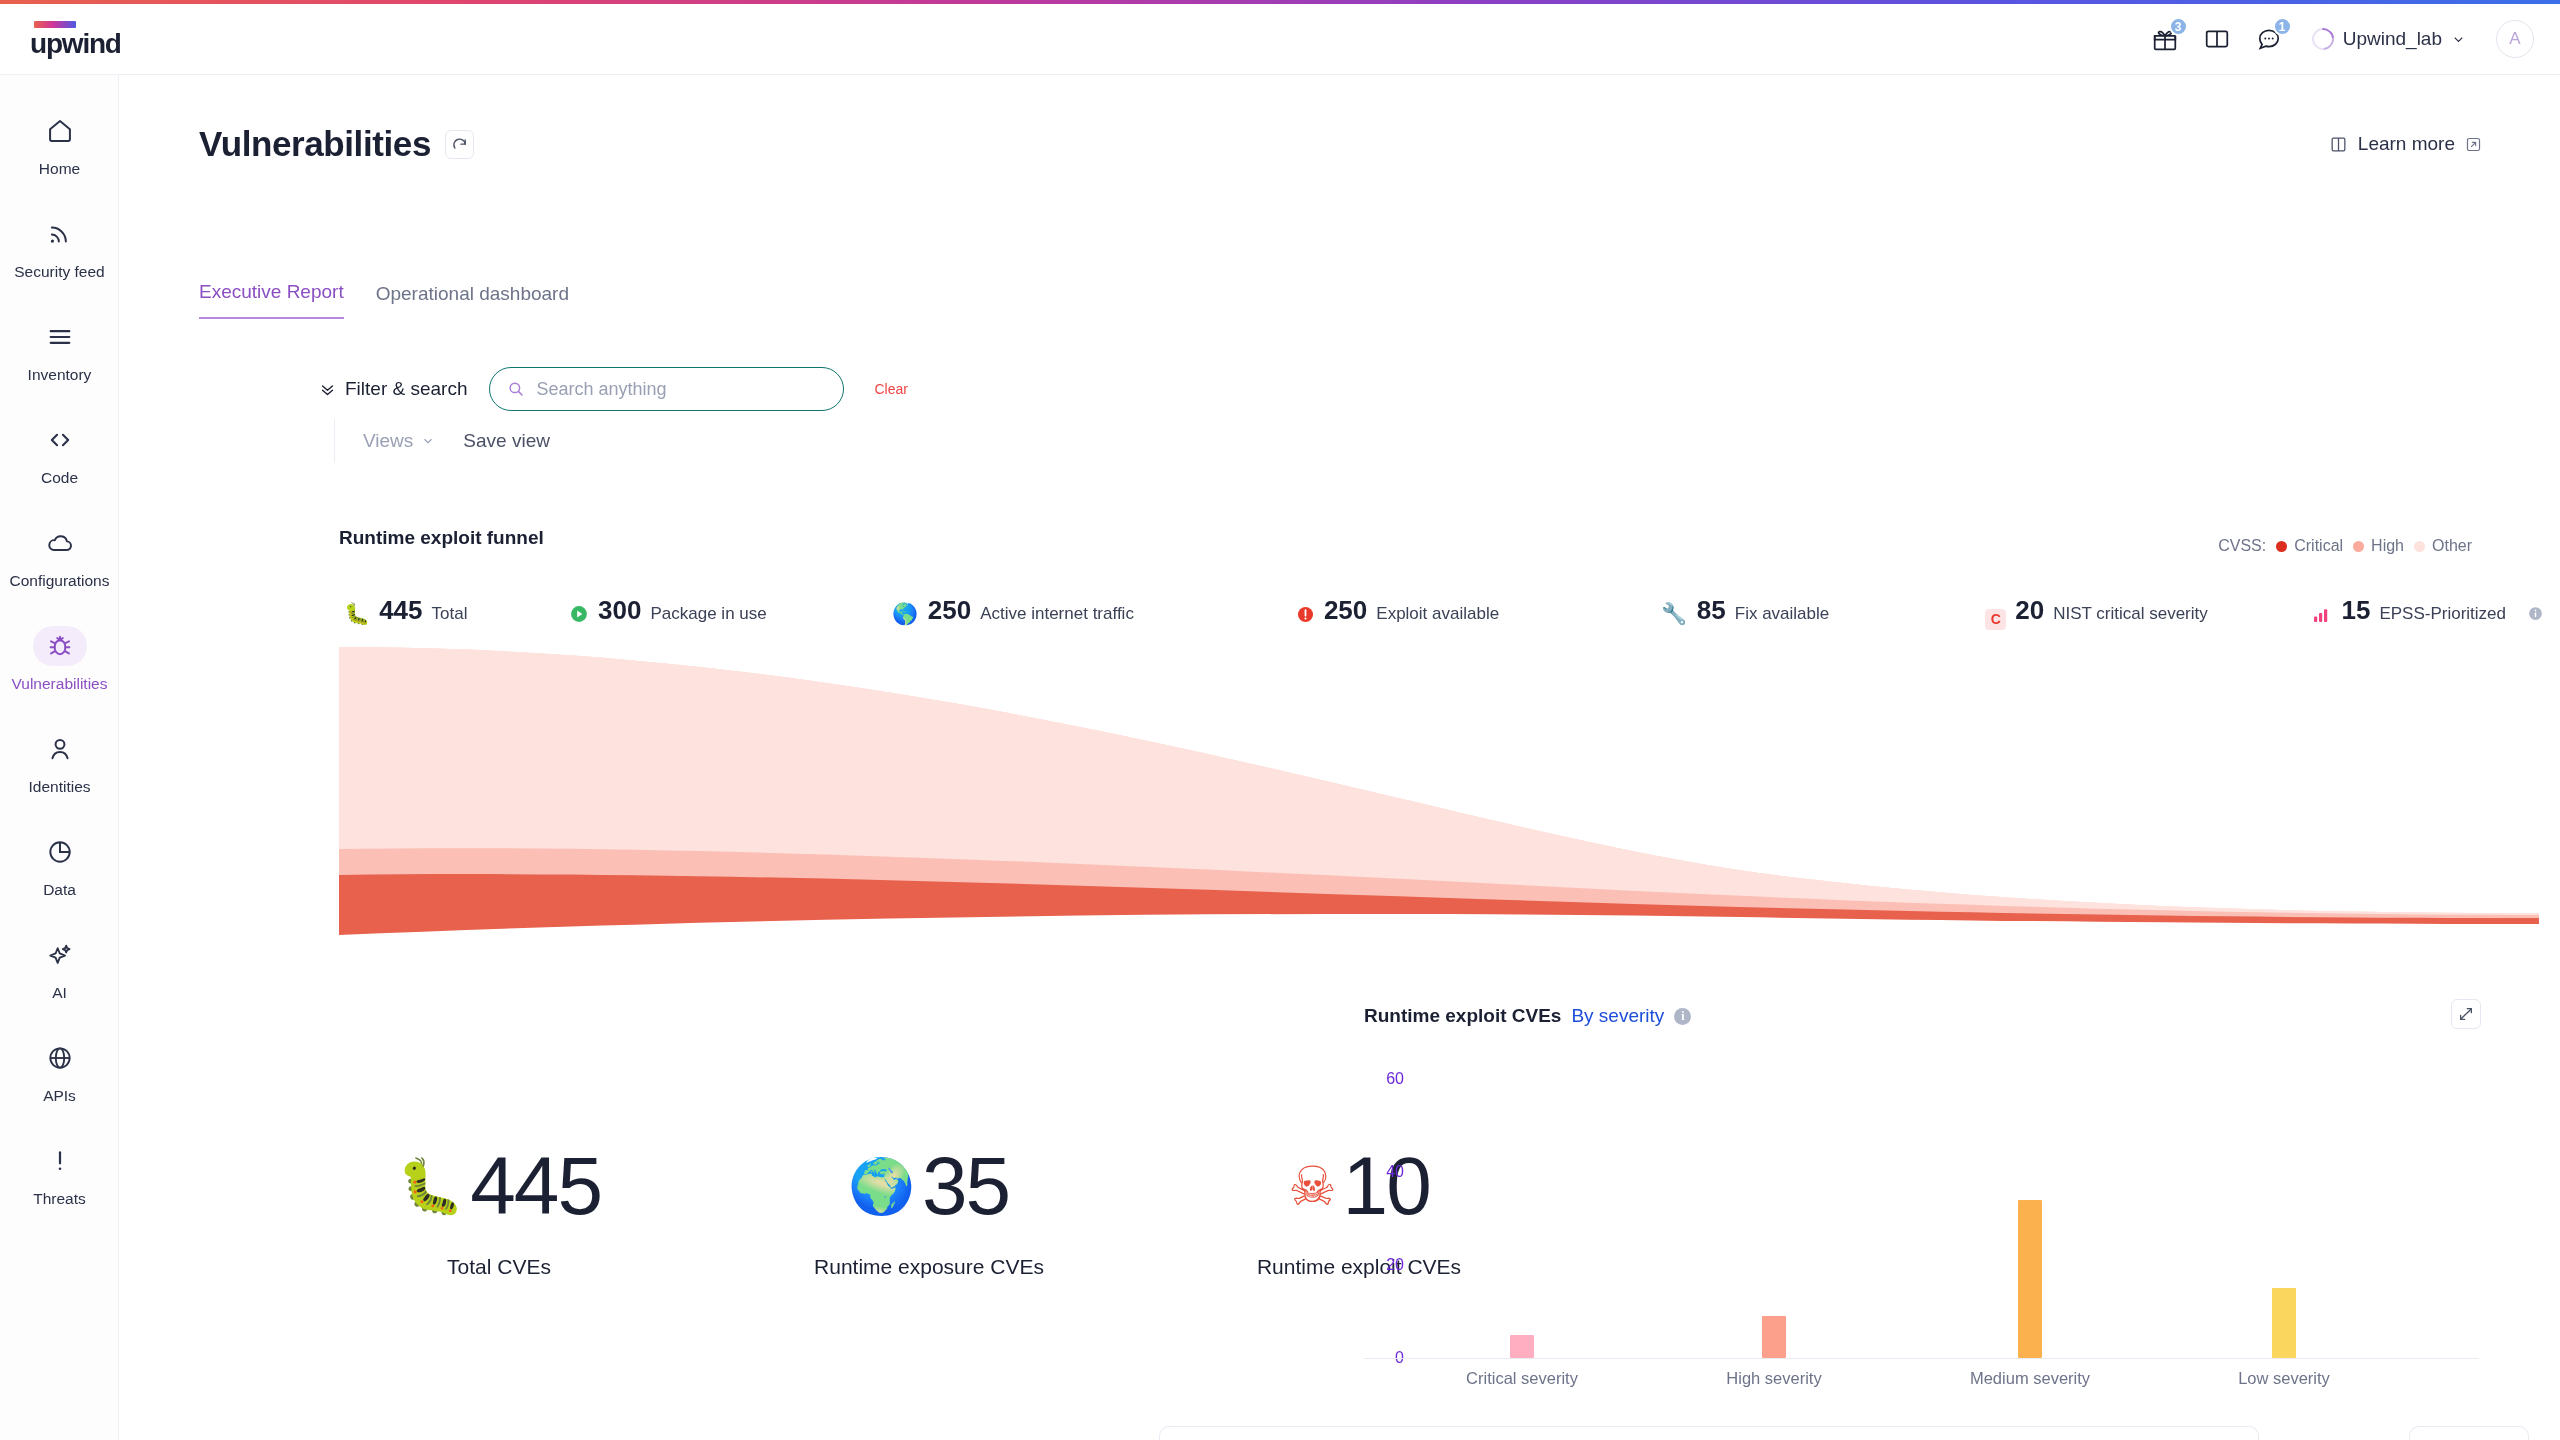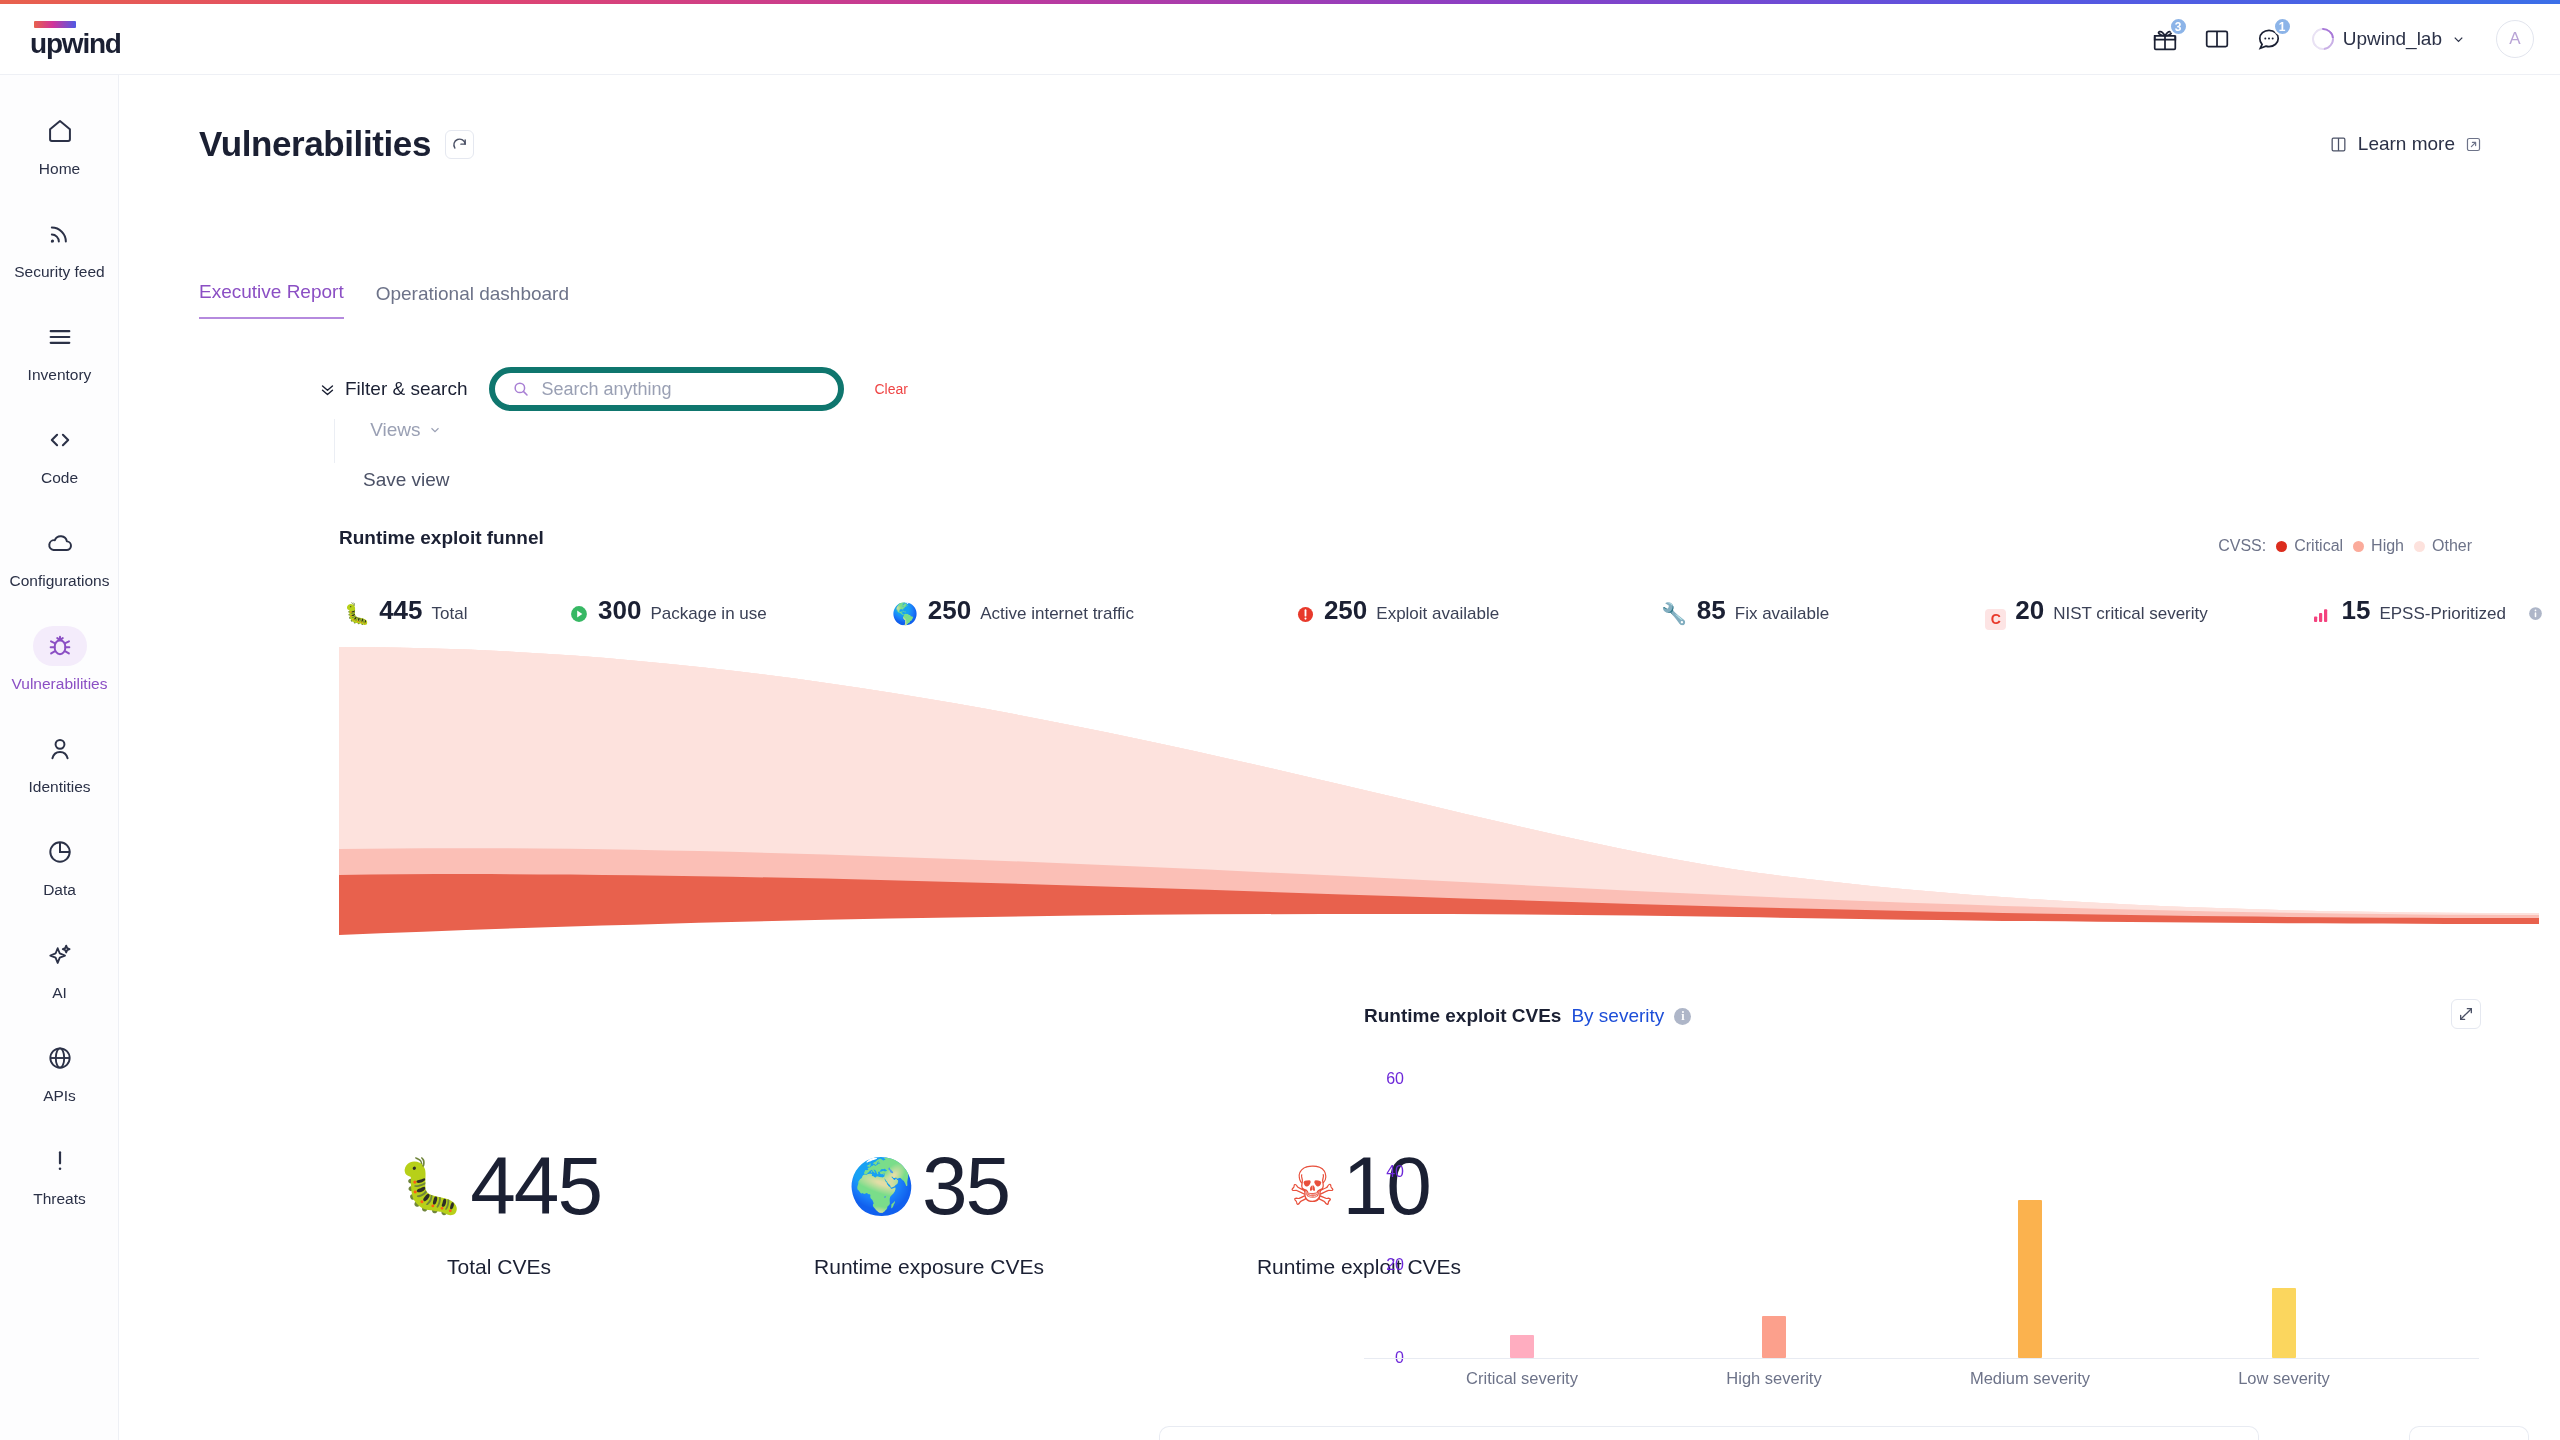--- a/index.html
+++ b/index.html
@@ -133,34 +133,34 @@
   .sub-tab.active { color: #8b4fc4; border-bottom: 2px solid #b58ade; }
 
   
   #filter-row {
     position: absolute; top: 292px; left: 200px;
     display: flex; align-items: center; gap: 0px;
   }
   #filter-toggle { display: flex; align-items: center; gap: 9px; cursor: pointer; font-size: 19px; color: #1b2033; }
   #search-box {
     margin-left: 22px;
-    width: 355px; height: 44px; border: 6px solid #0f766e; border-radius: 22px;
+    width: 355px; height: 44px; border: 1px solid #0f766e; border-radius: 22px;
     display: flex; align-items: center; gap: 11px; padding: 0 17px; background: #fff;
   }
   #search-input {
     border: none; outline: none; font-size: 18px; color: #6d7389;
     font-family: "Liberation Sans", sans-serif; background: transparent; width: 280px;
   }
   #search-input::placeholder { color: #9aa0b4; }
   #clear-button { margin-left: 30px; font-size: 14px; color: #ef4444; cursor: pointer; }
 
   #views-row {
     position: absolute; top: 344px; left: 215px;
     display: flex; align-items: center; gap: 28px;
-    border-left: 1px solid #ebeef4; padding-left: 28px; height: 44px; flex-direction: column;
+    border-left: 1px solid #ebeef4; padding-left: 28px; height: 44px;
   }
   #views-dropdown { display: flex; align-items: center; gap: 8px; font-size: 19px; color: #9aa0b4; cursor: pointer; }
   #save-view { font-size: 19px; color: #4b5166; cursor: pointer; }
 
   
   #funnel-title { position: absolute; top: 452px; left: 220px; font-size: 19px; font-weight: 700; color: #1b2033; }
   #cvss-legend {
     position: absolute; top: 462px; right: 88px;
     display: flex; align-items: center; gap: 10px; font-size: 16px; color: #6d7389;
   }

